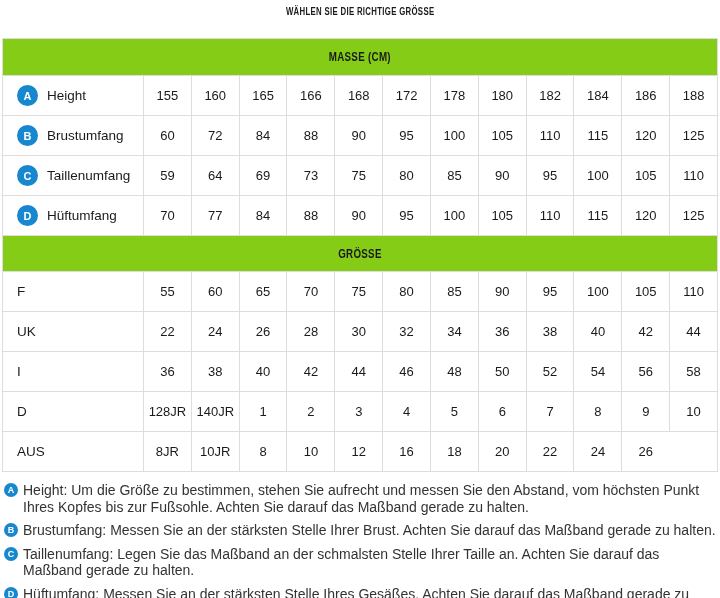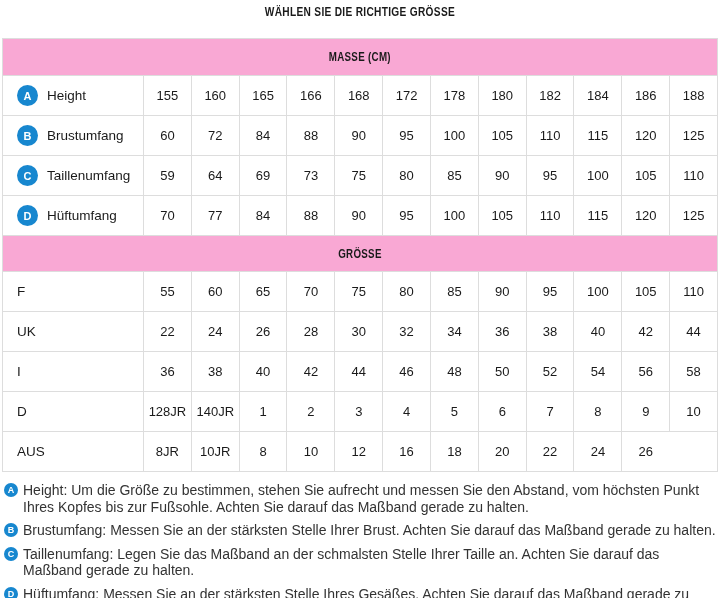--- a/index.html
+++ b/index.html
@@ -7,40 +7,40 @@
     width: 720px; height: 598px;
     background: #ffffff;
     font-family: "Liberation Sans", sans-serif;
     color: #1a1a1a;
     overflow: hidden;
   }
   .page { width: 720px; height: 598px; padding: 4px 2px 0 2px; }
 
   .page-title {
     text-align: center;
-    font-size: 13px;
+    font-size: 10px;
     font-weight: bold;
     height: 16px;
     line-height: 16px;
     margin-bottom: 18px;
     white-space: nowrap;
   }
   .condensed {
     display: inline-block;
     transform: scaleX(0.78);
     transform-origin: center;
     letter-spacing: 0.4px;
   }
 
   .size-table {
     border: 1px solid #dddddd;
     width: 100%;
   }
   .section-header {
-    background: #f9a8d4;
+    background: #84cc16;
     height: 36px;
     display: flex;
     align-items: center;
     justify-content: center;
     font-size: 12.5px;
     font-weight: bold;
     white-space: nowrap;
   }
   .section-header + .trow, .trow + .section-header { border-top: 1px solid #dddddd; }
   .trow {

